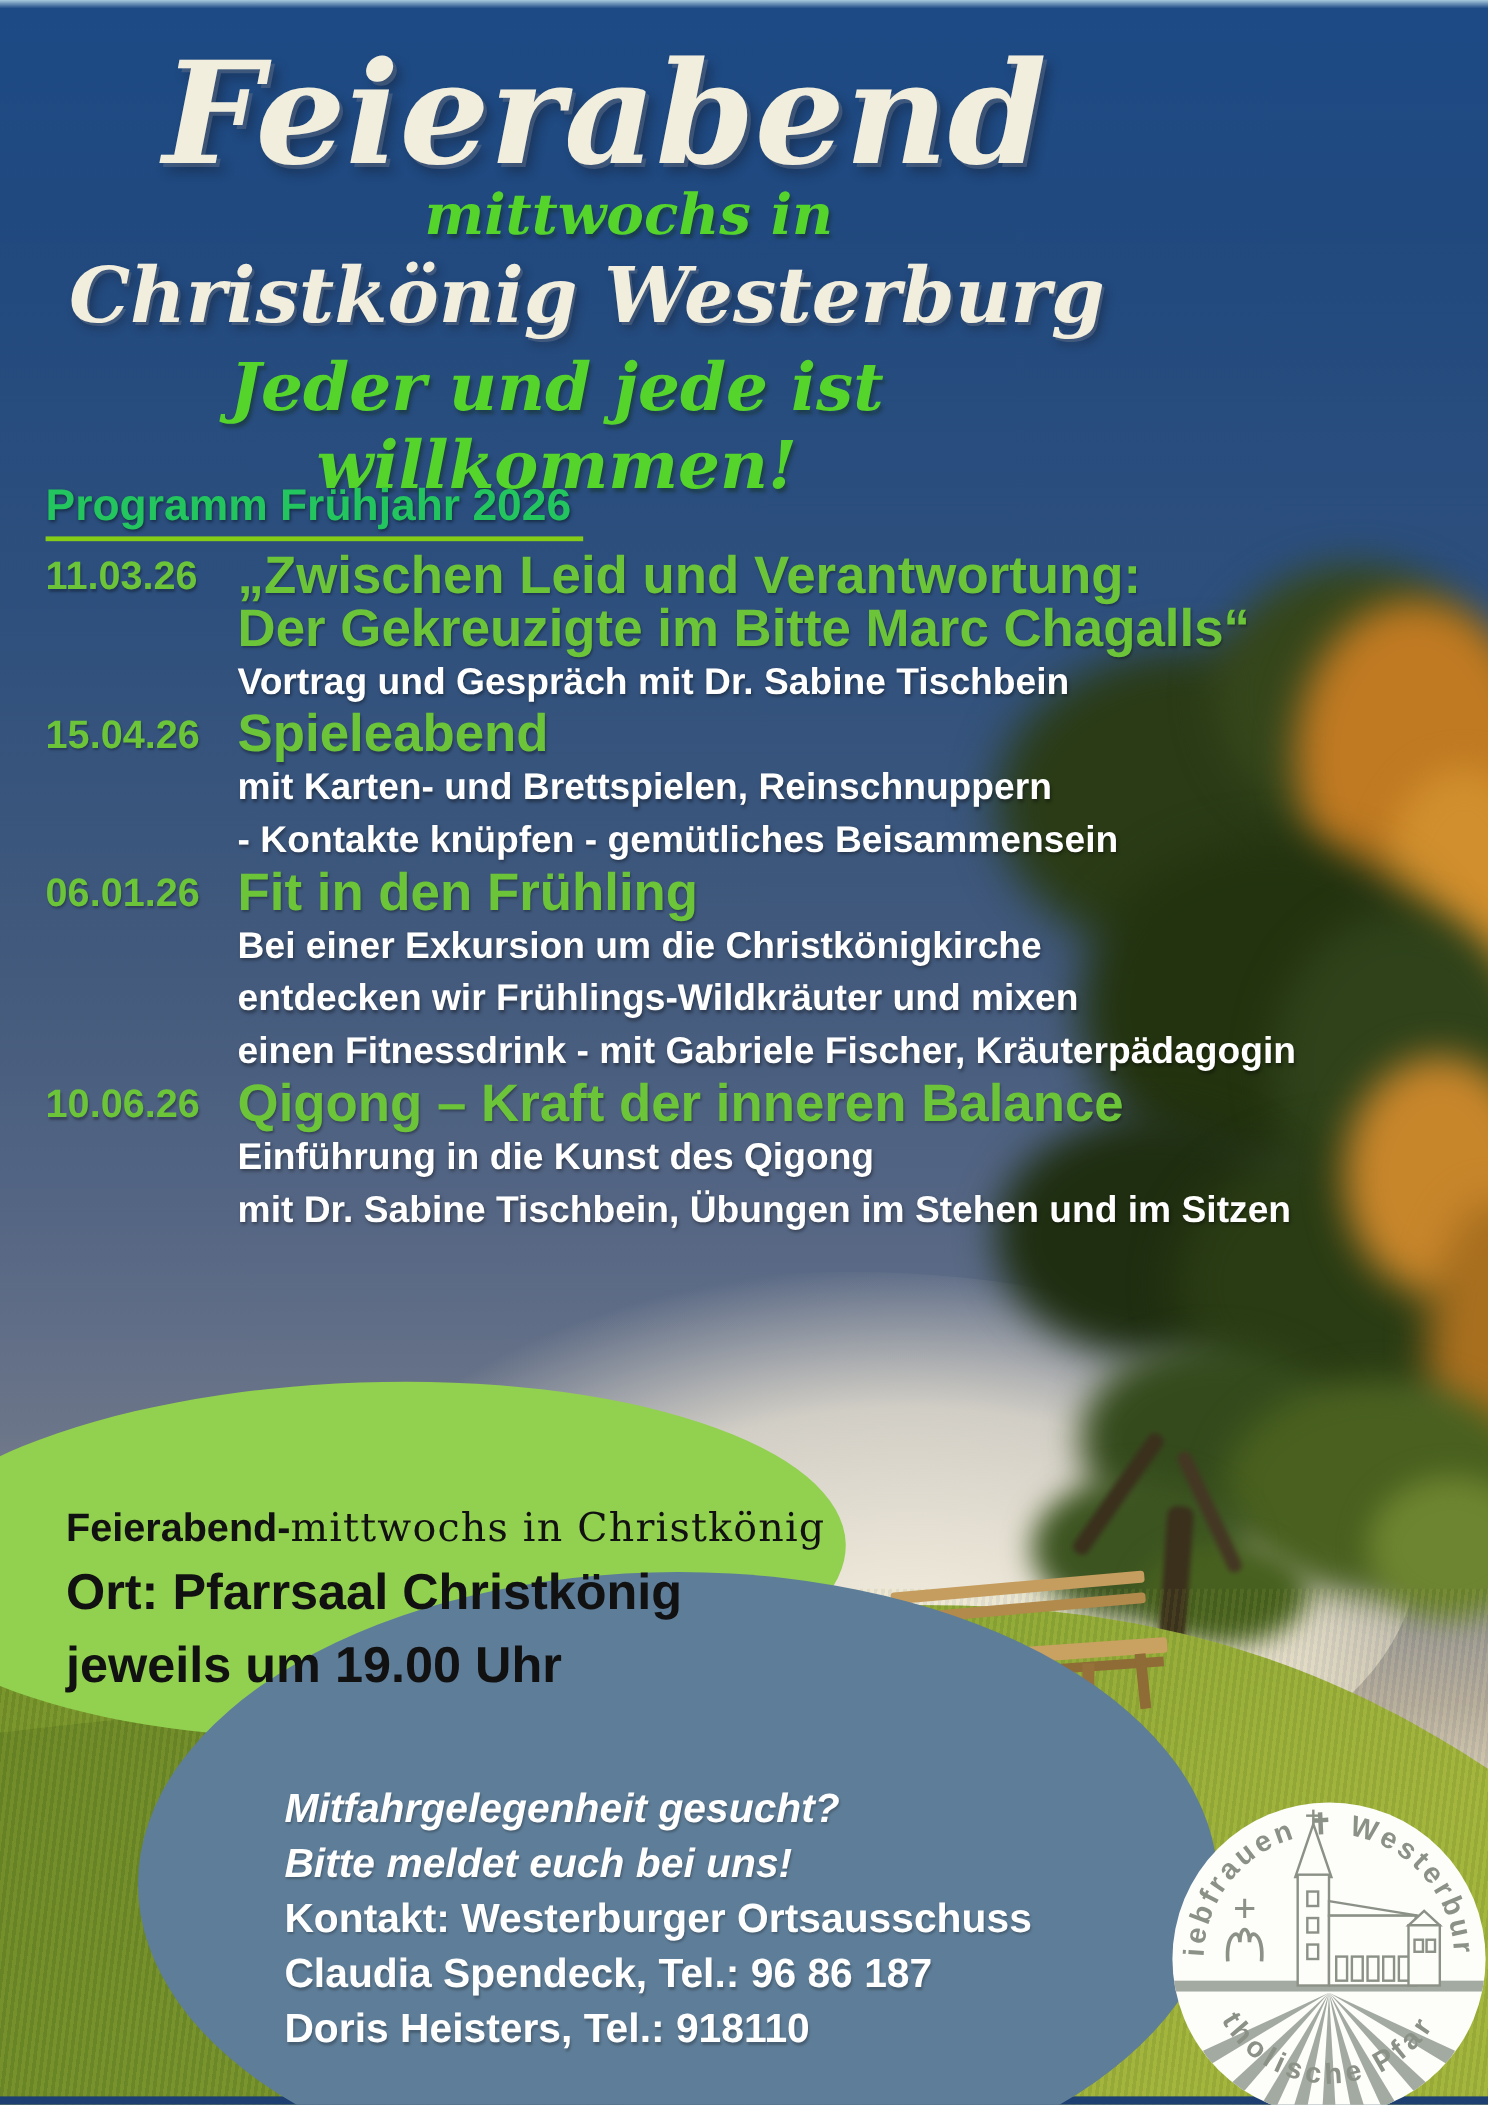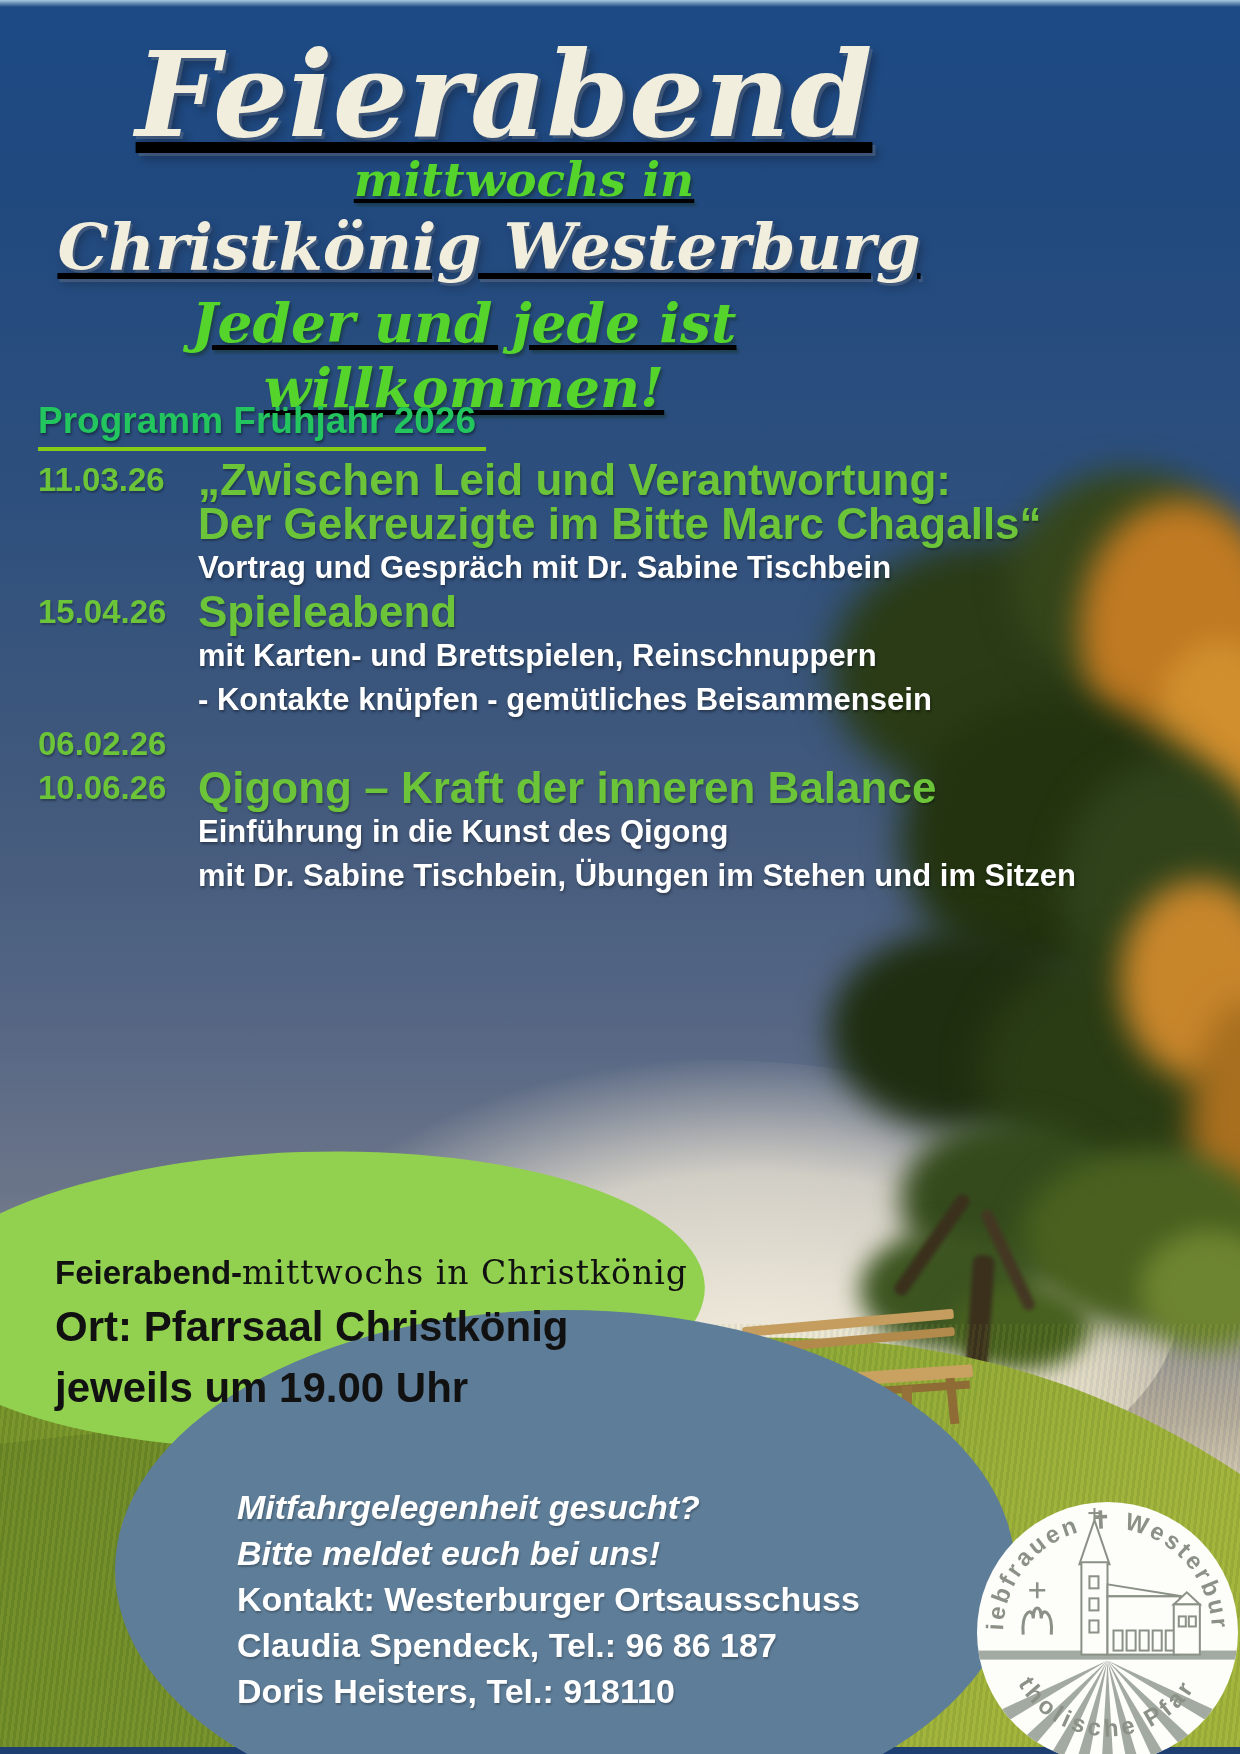--- a/index.html
+++ b/index.html
@@ -15,21 +15,21 @@
   .glow{position:absolute;left:240px;top:1060px;width:940px;height:480px;border-radius:50%;
     background:radial-gradient(ellipse at 55% 65%, rgba(248,242,226,.95) 0%, rgba(244,236,218,.75) 45%, rgba(244,236,218,0) 72%);}
   .bl{position:absolute;border-radius:50%;}
   .hill{position:absolute;left:0;top:1324px;}
   .tex{position:absolute;left:0;top:1324px;width:1240px;height:430px;opacity:.12;
     background:repeating-linear-gradient(97deg, rgba(255,255,100,.5) 0 3px, rgba(30,60,10,.5) 3px 6px);}
   .bench div{position:absolute;}
   .edge-bottom{position:absolute;left:0;bottom:0;width:1240px;height:7px;background:#1d3f72;}
   
   .script{font-family:"DejaVu Serif",serif;font-style:italic;}
-  .titles{position:absolute;left:0;top:0;width:1108px;text-align:center;z-index:4;text-decoration:underline;}
+  .titles{position:absolute;left:0;top:0;width:1108px;text-align:center;z-index:4;}
   .t-main{margin-top:30px;padding-right:100px;font-size:118px;font-weight:bold;color:#f2eedd;line-height:1.1;
     text-shadow:3px 3px 0 rgba(96,112,138,.5), 6px 7px 9px rgba(20,30,50,.45);}
   .t-sub1{margin-top:-8px;padding-right:60px;font-size:47px;font-weight:bold;color:#55d42c;
     text-shadow:2px 3px 3px rgba(15,40,10,.4);}
   .t-sub2{margin-top:2px;padding-right:130px;font-size:64px;font-weight:bold;color:#f2eedd;
     text-shadow:2px 3px 0 rgba(96,112,138,.5), 4px 5px 8px rgba(20,30,50,.45);}
   .t-welcome{margin-top:6px;padding-right:180px;font-size:55px;font-weight:bold;color:#55d42c;
     text-shadow:2px 3px 3px rgba(15,40,10,.4);}
   .prog-head{position:absolute;left:38px;top:400px;z-index:4;}
   .prog-head span{display:inline-block;font-size:37px;font-weight:bold;color:#22c55e;
@@ -138,21 +138,27 @@
     <div class="event">
       <div class="date">15.04.26</div>
       <div class="ebody">
         <div class="ln g">Spieleabend</div>
         <div class="ln w">mit Karten- und Brettspielen,  Reinschnuppern</div>
         <div class="ln w">- Kontakte knüpfen - gemütliches Beisammensein</div>
       </div>
     </div>
 
     <div class="event">
-      <div class="date">06.02.26</div>
+      <div class="date">06.01.26</div>
+      <div class="ebody">
+        <div class="ln g">Fit in den Frühling</div>
+        <div class="ln w">Bei einer Exkursion um die Christkönigkirche</div>
+        <div class="ln w">entdecken wir Frühlings-Wildkräuter und mixen</div>
+        <div class="ln w">einen Fitnessdrink - mit Gabriele Fischer, Kräuterpädagogin</div>
+      </div>
     </div>
 
     <div class="event">
       <div class="date">10.06.26</div>
       <div class="ebody">
         <div class="ln g">Qigong – Kraft der inneren Balance</div>
         <div class="ln w">Einführung in die Kunst des Qigong</div>
         <div class="ln w">mit Dr. Sabine Tischbein, Übungen im Stehen und im Sitzen</div>
       </div>
     </div>

